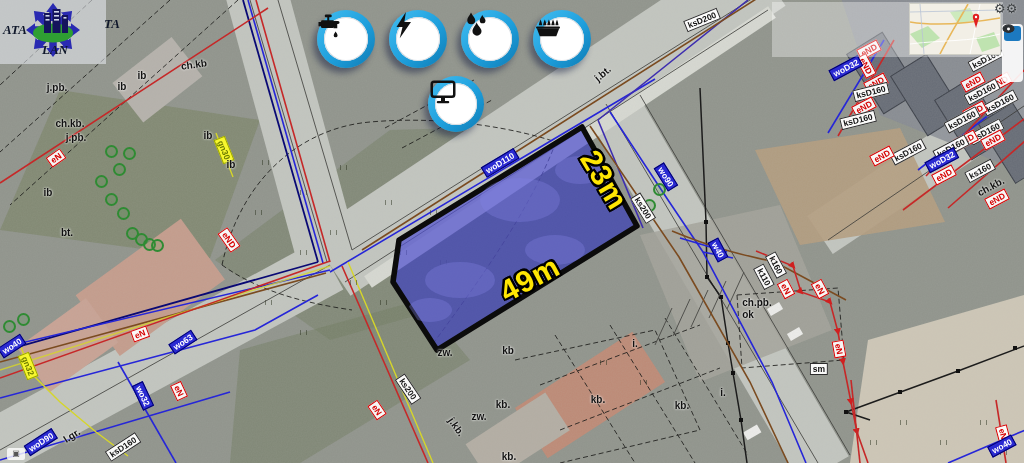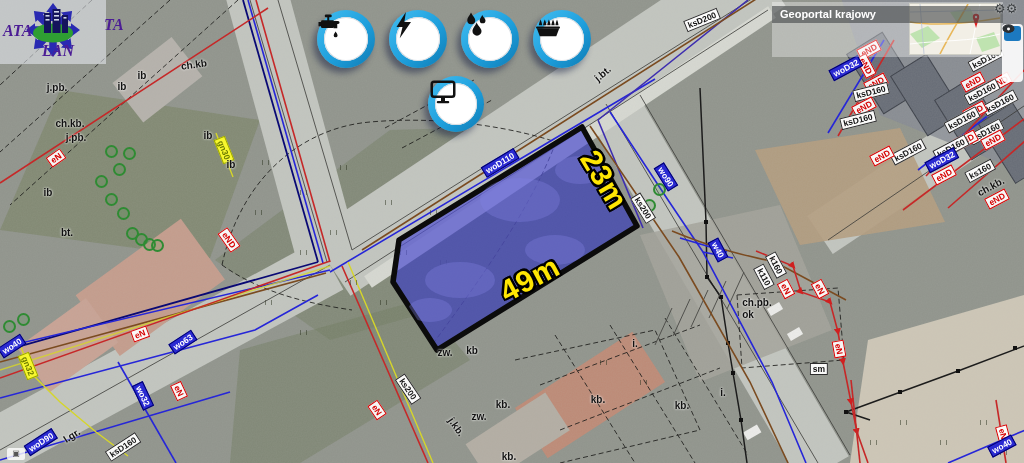--- a/index.html
+++ b/index.html
@@ -25,21 +25,21 @@
          background:linear-gradient(135deg,#43bdf1 0%,#1e9fdc 55%,#0f7ab3 100%);
          box-shadow:-4px 5px 6px rgba(10,20,60,.45);
          display:flex;align-items:center;justify-content:center;}
   .badge .inner{width:44px;height:44px;border-radius:50%;background:#fff;
          box-shadow:inset 0 0 0 1px #d8dde2;
          display:flex;align-items:center;justify-content:center;}
   
   #logo{position:absolute;left:0;top:0;width:106px;height:64px;z-index:70;
         background:rgba(235,238,245,.55);}
   #logo .t{position:absolute;font-family:"Liberation Serif",serif;font-style:italic;
-        font-weight:700;color:#4c1d95;font-size:16px;}
+        font-weight:700;color:#0f172a;font-size:13px;}
   
   #geoportal{position:absolute;left:772px;top:2px;width:231px;height:55px;z-index:70;
         background:rgba(255,255,255,.35);}
   #geo-title{position:absolute;left:0;top:4px;width:100%;height:17px;
         background:rgba(70,72,75,.62);color:#fff;font-size:11px;font-weight:700;
         line-height:17px;padding-left:8px;box-sizing:border-box;z-index:2;}
   #geo-map{position:absolute;right:2px;top:1px;width:90px;height:50px;overflow:hidden;
         background:#f1efe6;border:1px solid #cfcfc6;}
   
   #gear{position:absolute;left:994px;top:1px;z-index:71;color:#3c4043;font-size:13px;
@@ -259,21 +259,21 @@
       <div class="lbl en" style="left: 140px; top: 334px; transform: translate(-50%, -50%) rotate(-20deg);">eN</div>
       <div class="lbl wo" style="left: 183px; top: 342px; transform: translate(-50%, -50%) rotate(-33deg);">wo63</div>
       <div class="lbl wo" style="left: 143px; top: 396px; transform: translate(-50%, -50%) rotate(65deg);">wo32</div>
       <div class="lbl en" style="left: 179px; top: 391px; transform: translate(-50%, -50%) rotate(65deg);">eN</div>
       <div class="lbl wo" style="left: 41px; top: 442px; transform: translate(-50%, -50%) rotate(-33deg);">woD90</div>
       <div class="lbl plain" style="left: 72px; top: 436px; transform: translate(-50%, -50%) rotate(-33deg);">l.gr.</div>
       <div class="lbl ks" style="left: 123px; top: 447px; transform: translate(-50%, -50%) rotate(-33deg);">ksD160</div>
       <div class="lbl ks" style="left: 408px; top: 389px; transform: translate(-50%, -50%) rotate(56deg);">ks200</div>
       <div class="lbl en" style="left: 377px; top: 410px; transform: translate(-50%, -50%) rotate(56deg);">eN</div>
       <div class="lbl plain" style="left: 445px; top: 353px; transform: translate(-50%, -50%) rotate(0deg);">zw.</div>
-      <div class="lbl plain" style="left: 472px; top: 351px; transform: translate(-50%, -50%) rotate(0deg);">kb</div>
+      <div class="lbl plain" style="left: 508px; top: 351px; transform: translate(-50%, -50%) rotate(0deg);">kb</div>
       <div class="lbl plain" style="left: 503px; top: 405px; transform: translate(-50%, -50%) rotate(0deg);">kb.</div>
       <div class="lbl plain" style="left: 479px; top: 417px; transform: translate(-50%, -50%) rotate(0deg);">zw.</div>
       <div class="lbl plain" style="left: 456px; top: 427px; transform: translate(-50%, -50%) rotate(55deg);">j.kb.</div>
       <div class="lbl plain" style="left: 598px; top: 400px; transform: translate(-50%, -50%) rotate(0deg);">kb.</div>
       <div class="lbl plain" style="left: 682px; top: 406px; transform: translate(-50%, -50%) rotate(0deg);">kb.</div>
       <div class="lbl plain" style="left: 509px; top: 457px; transform: translate(-50%, -50%) rotate(0deg);">kb.</div>
       <div class="lbl plain" style="left: 635px; top: 344px; transform: translate(-50%, -50%) rotate(0deg);">i.</div>
       <div class="lbl plain" style="left: 723px; top: 393px; transform: translate(-50%, -50%) rotate(0deg);">i.</div>
       <div class="lbl wo" style="left: 718px; top: 250px; transform: translate(-50%, -50%) rotate(62deg);">w40</div>
       <div class="lbl ks" style="left: 764px; top: 277px; transform: translate(-50%, -50%) rotate(62deg);">k110</div>
@@ -439,21 +439,20 @@
         <rect x="54" y="19" width="5" height="1.6"></rect>
           <rect x="63.5" y="17" width="3" height="1.6"></rect>
       </g>
     </svg>
     <span class="t" style="left:3px;top:22px;">ATA</span>
     <span class="t" style="left:104px;top:16px;">TA</span>
     <span class="t" style="left:42px;top:42px;">LAN</span>
   </div>
 
   <div id="geoportal">
-    <div id="geo-title">Geoportal krajowy</div>
     <div id="geo-map">
       <svg width="90" height="50" viewBox="0 0 90 50">
         <rect width="90" height="50" fill="#f2efe6"></rect>
         <polygon points="0,30 18,22 30,34 12,44" fill="#bfe3b0"></polygon>
         <polygon points="40,8 60,4 66,16 48,20" fill="#cdeabd"></polygon>
         <polygon points="66,34 84,28 90,42 72,48" fill="#bfe3b0"></polygon>
         <g stroke="#e8b75a" stroke-width="1.6" fill="none">
           <path d="M0,18 C25,22 55,20 90,14"></path>
           <path d="M30,50 C40,30 48,18 58,0"></path>
         </g>

